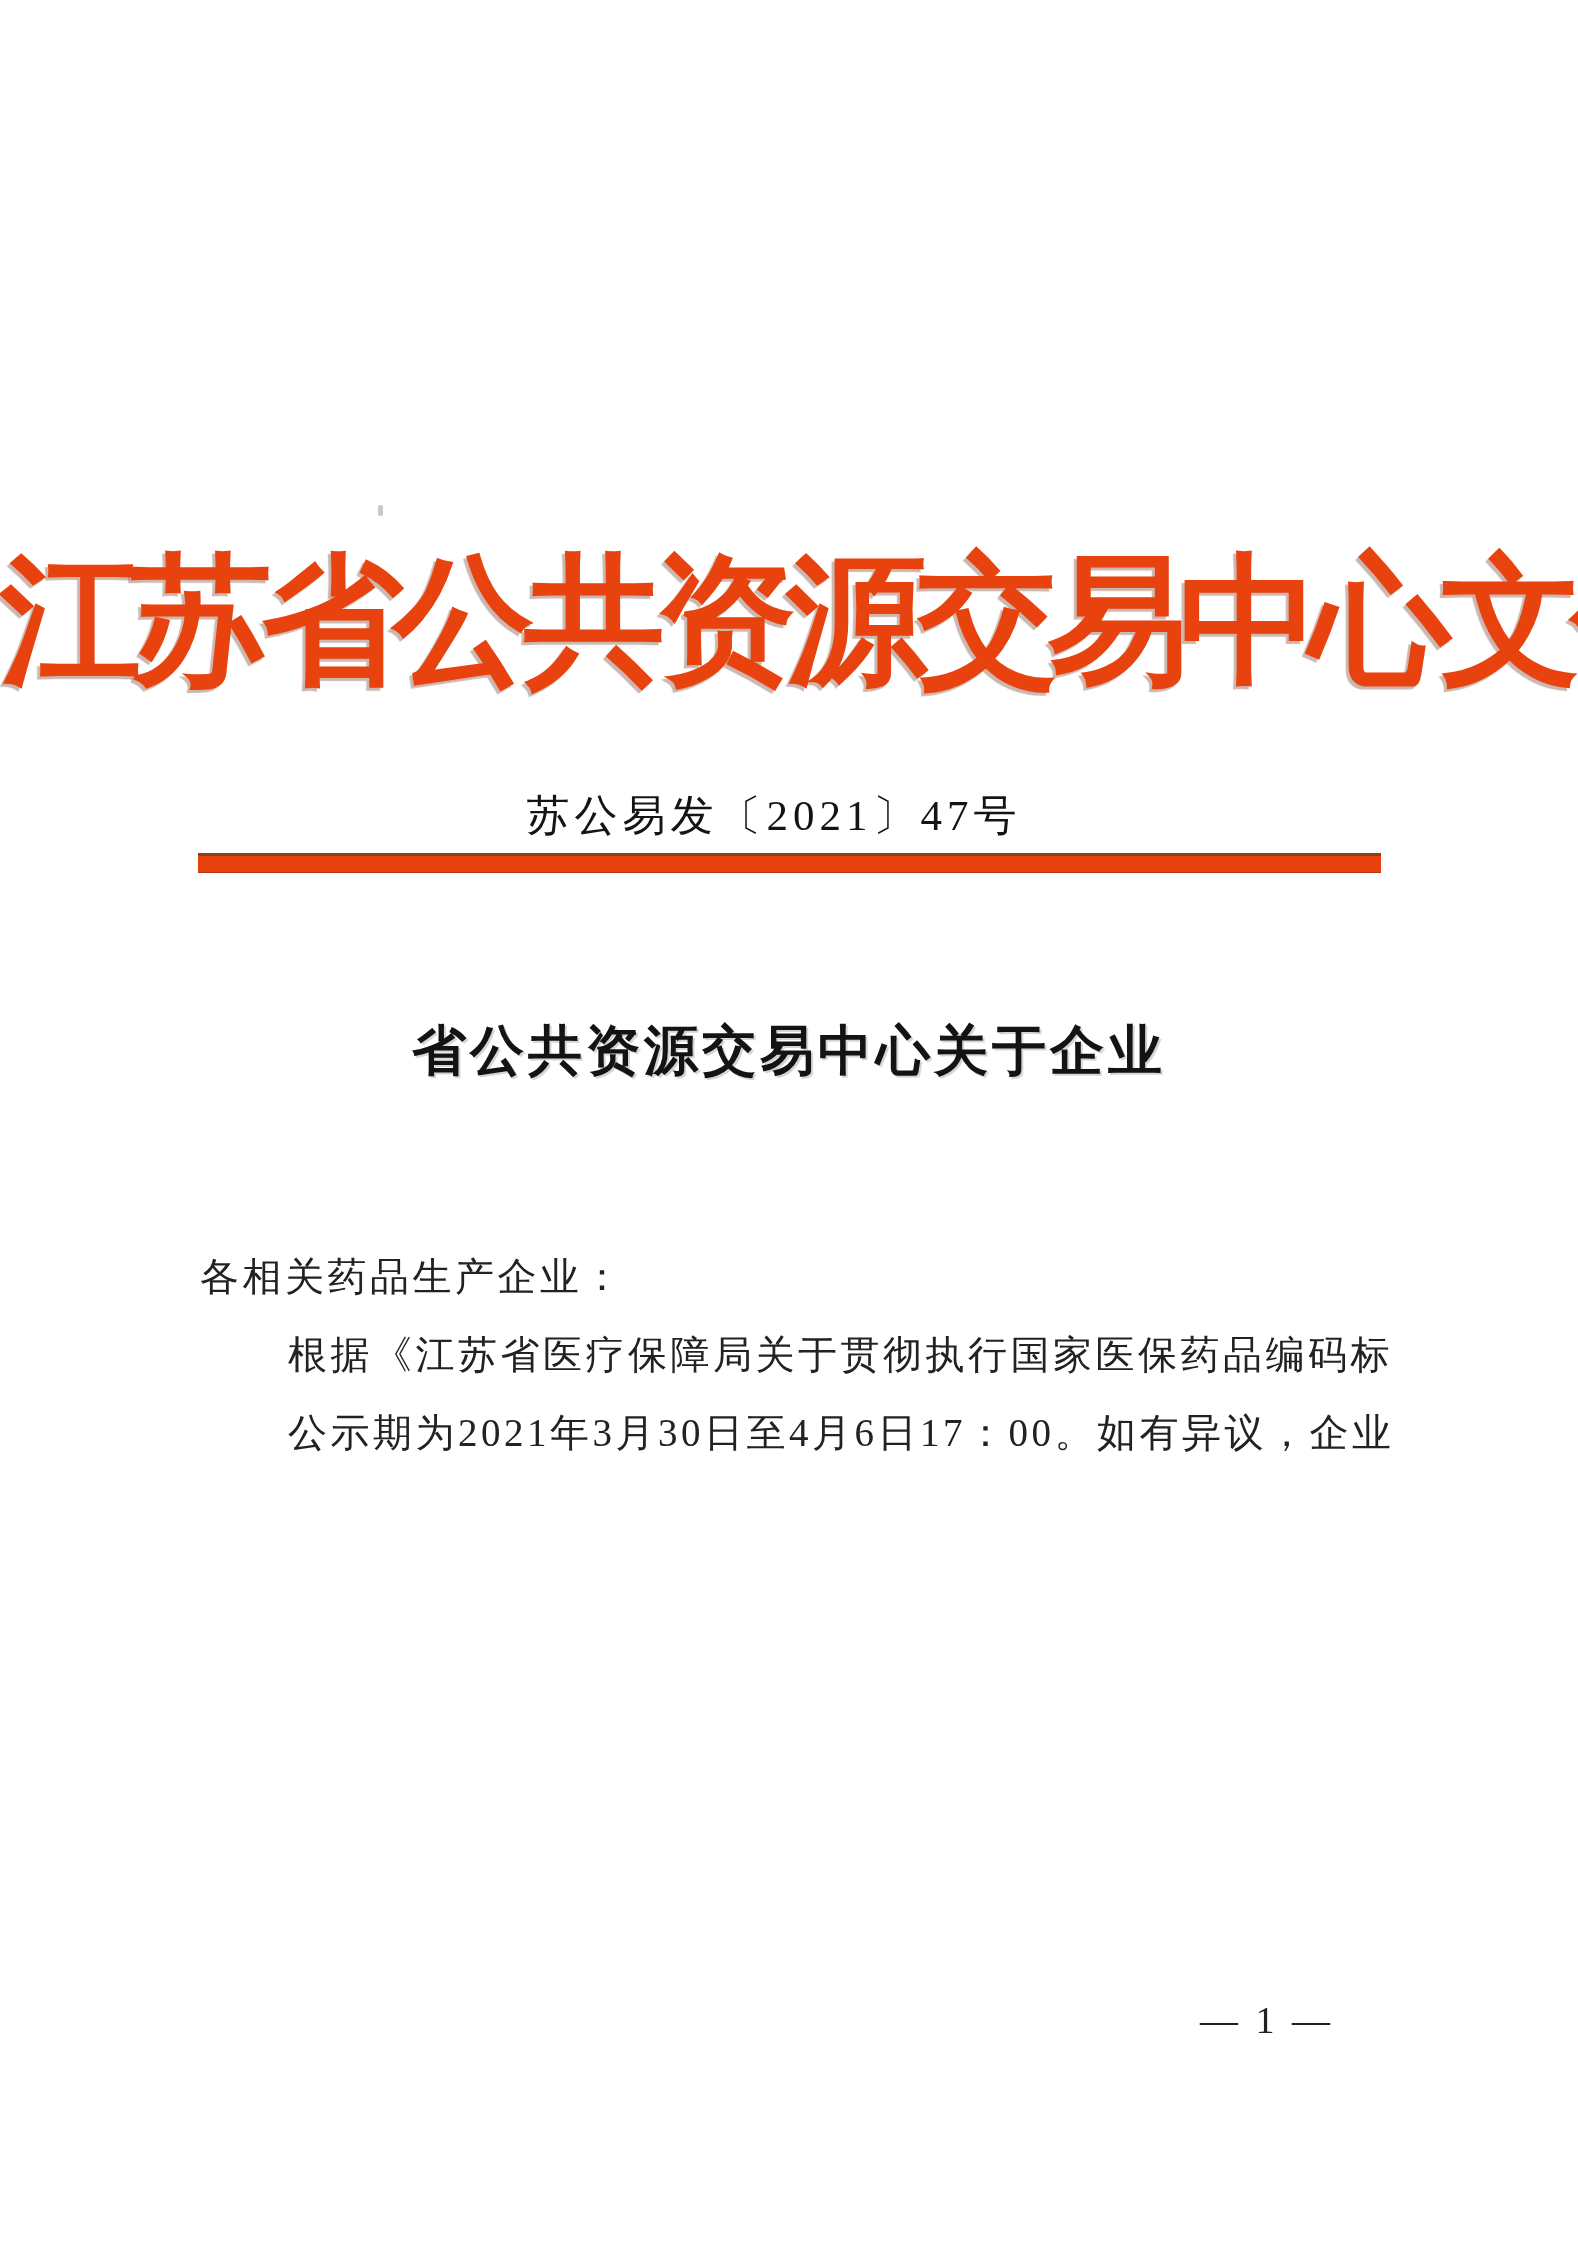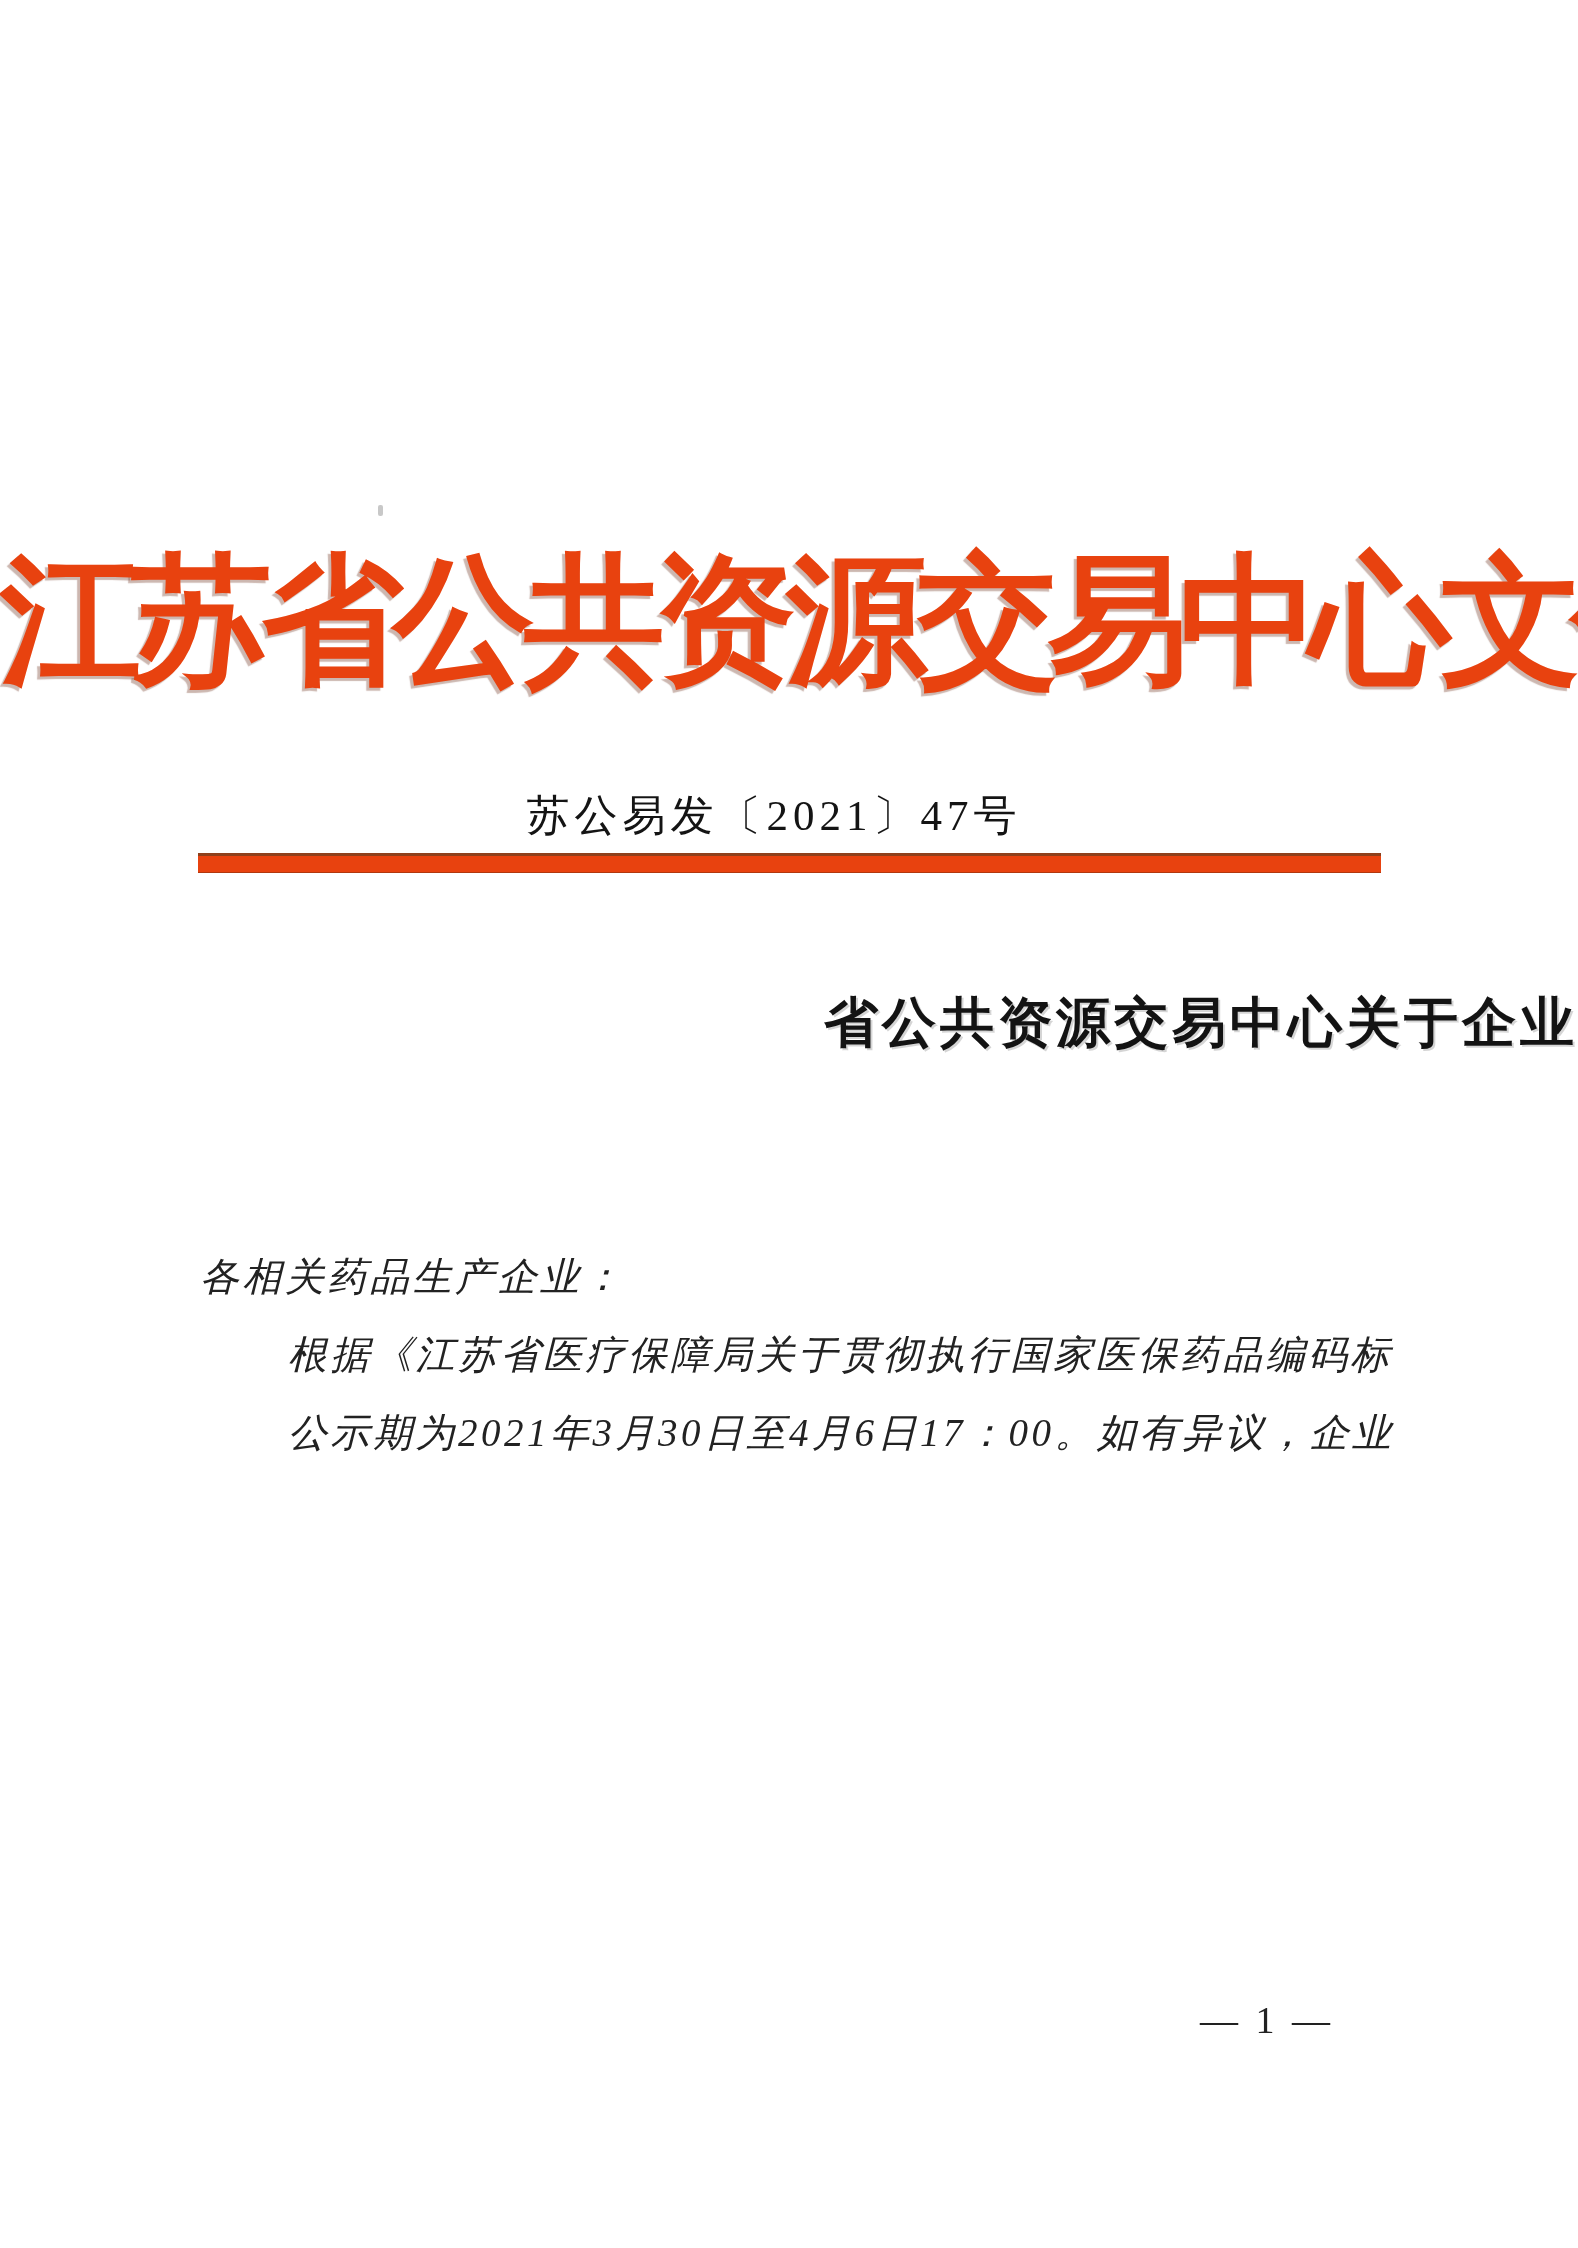--- a/index.html
+++ b/index.html
@@ -35,36 +35,36 @@
     white-space:nowrap;
   }
   .red-rule{
     position:absolute;left:198px;top:853px;
     width:1183px;height:16px;
     background:#e8420f;
     border-top:3px solid #8e401c;
     border-bottom:1px solid rgba(110,45,15,.45);
   }
   .doc-title{
-    position:absolute;top:984px;left:0;width:100%;
-    text-align:right;
+    position:absolute;top:1012px;left:0;width:100%;
+    text-align:center;
     font-weight:bold;
     font-size:54px;line-height:78px;
     letter-spacing:4px;
     color:#131313;
     text-shadow:2px 2px 0 rgba(20,20,20,0.18);
     white-space:nowrap;
   }
   .body-text{
     position:absolute;left:200px;top:1238px;width:1185px;
     font-size:39px;line-height:78px;
     letter-spacing:3.5px;
     color:#222222;
   }
-  .body-line{height:78px;white-space:nowrap;font-style:italic;}
+  .body-line{height:78px;white-space:nowrap;}
   .indent{padding-left:88px;}
   .page-number{
     position:absolute;left:1200px;top:1998px;
     font-size:38px;line-height:44px;
     letter-spacing:4px;
     color:#222222;
     white-space:nowrap;
   }
 </style>
 </head>

